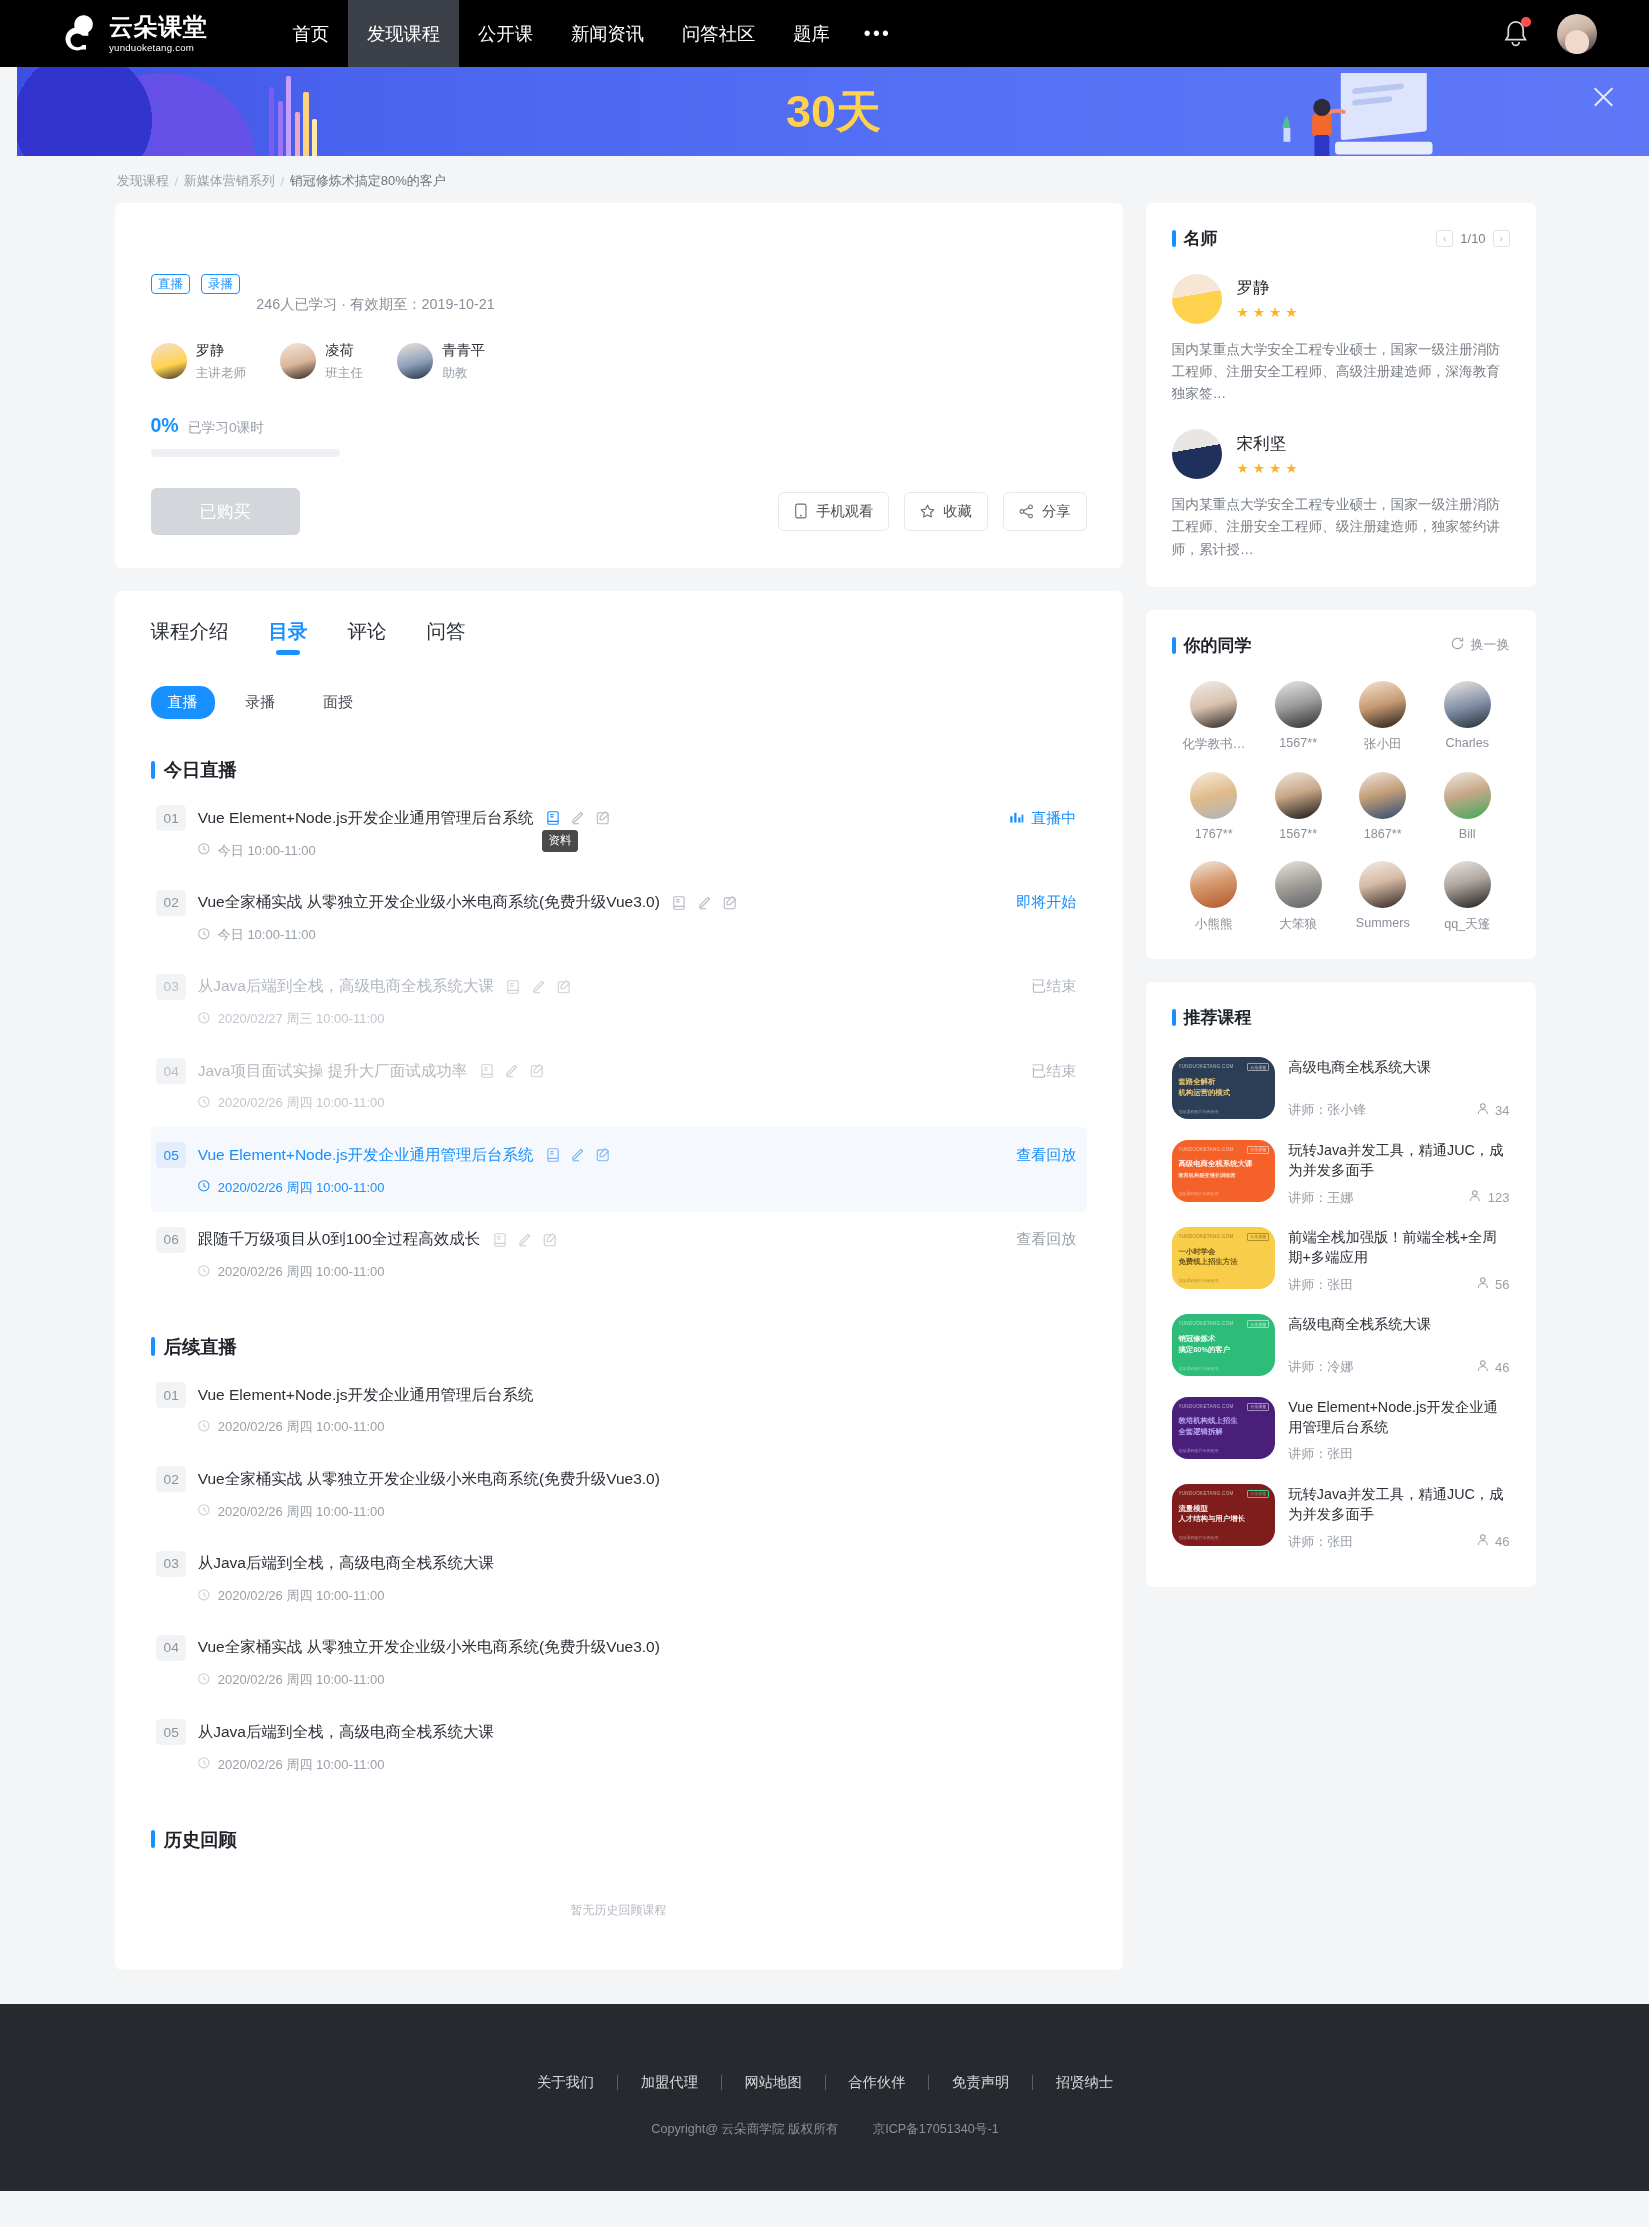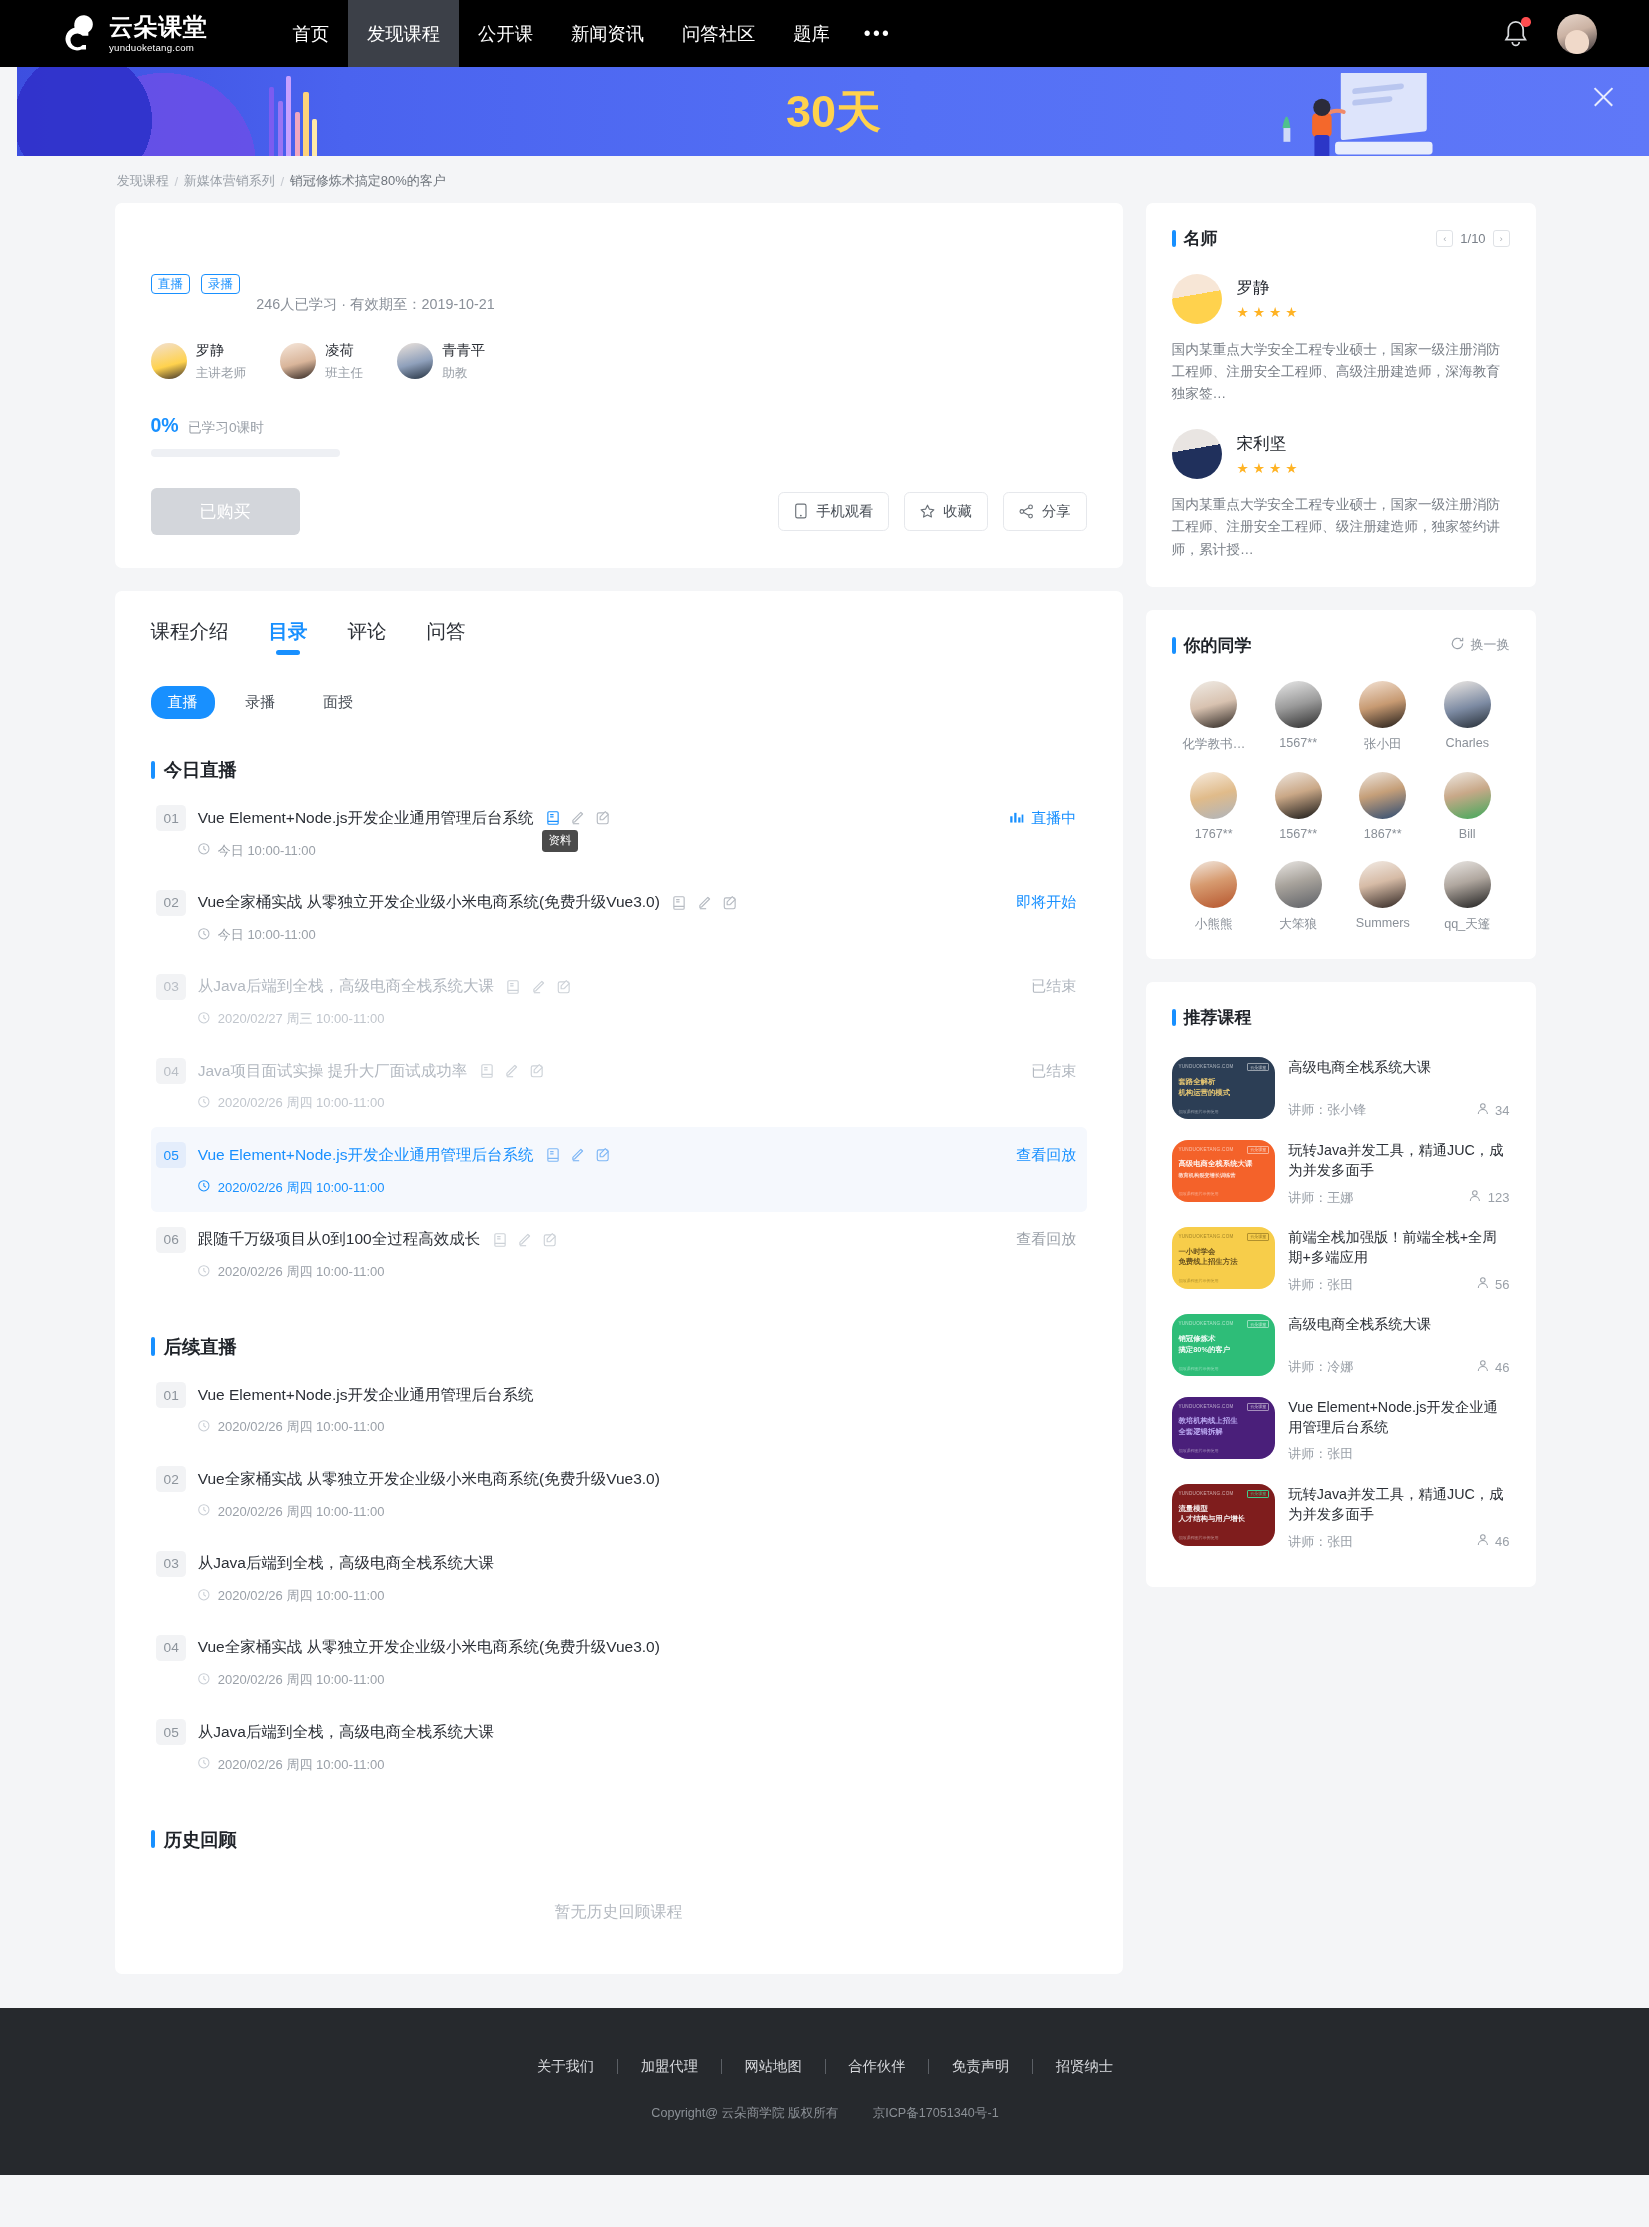--- a/index.html
+++ b/index.html
@@ -205,21 +205,21 @@
   .l-status { margin-left:auto; font-size: 15px; display:flex;align-items:center;gap:6.9px;}
   .l-status.live { color:#1890ff; }
   .l-status.soon { color:#1890ff; }
   .l-status.ended { color:#b2b8c0; }
   .l-status.replay { color:#9aa0a8; }
   .l-status.replay-active { color:#1890ff; }
   .l-time { display:flex; align-items:center; gap: 6.9px; margin-top: 10.3px; margin-left: 41px; font-size: 13px; color:#9aa0a8;}
   .lesson.ended .l-time { color:#c1c6cd; }
   .lesson.highlight .l-time { color:#1890ff; }
 
-  .empty-note { text-align:center; color:#b5bac1; font-size:16px; padding: 42px 0 11.5px 0; }
+  .empty-note { text-align:center; color:#b5bac1; font-size:12px; padding: 42px 0 11.5px 0; }
 
   
   .rcard { background:#fff; border-radius: 6.9px; padding: 24px 26px 26px 26px; margin-bottom: 23px; }
   .rhead { display:flex; align-items:center; }
   .rhead .bar { width: 4px; height: 17px; background:#1890ff; border-radius:2.3px; margin-right:8px;}
   .rhead .rtitle { font-size: 17px; font-weight: 700; color:#1f2329; }
   .pager { margin-left:auto; display:flex; align-items:center; gap: 6.9px; font-size:13px;color:#7a8089;}
   .pg-btn { width:17px;height:17px;border:0.9px solid #dfe2e6;border-radius:2.9px;display:flex;align-items:center;justify-content:center;cursor:pointer;color:#a9aeb5;font-size:9.7px;}
   .refresh { margin-left:auto; display:flex;align-items:center;gap:5.7px;font-size:13px;color:#8c929a;cursor:pointer;}
 
@@ -245,21 +245,21 @@
   .rec-thumb .brandtop{position:absolute;left:6.9px;top:6.9px;font-size:4.6px;color:rgba(255,255,255,.6);letter-spacing:0.3px;}
   .rec-thumb .badge{position:absolute;right:5.7px;top:5.7px;font-size:4px;color:rgba(255,255,255,.75);border:0.6px solid rgba(255,255,255,.5);padding:0.6px 1.7px;border-radius:1.1px;}
   .rec-thumb .foot{position:absolute;left:6.9px;bottom:5.7px;font-size:4px;color:rgba(255,255,255,.45);}
   .rec-body { flex:1; min-width:0; display:flex; flex-direction:column; }
   .rec-title { font-size: 14.3px; color:#2b2f36; line-height:1.42; }
   .rec-sub { margin-top: auto; padding-top: 8px; display:flex; align-items:center; font-size: 13px; color:#9aa0a8; }
   .rec-count { margin-left:auto; display:flex; align-items:center; gap:5.7px; }
 
   
   .footer { background:#26292d; padding: 49px 0 53px 0; text-align:center; }
-  .f-links { display:flex; justify-content:center; align-items:center; gap: 0; }
+  .f-links { display:flex; justify-content:center; align-items:center; gap: 0; margin-top: 20px; }
   .f-link { color:#d8dade; font-size: 14.3px; padding: 0 23px; cursor:pointer; }
   .f-div { width:0.6px; height:15px; background:#5b5f65; }
   .f-copy { margin-top: 29px; font-size: 12.6px; color:#8b9096; display:flex; justify-content:center; gap: 10.3px;}
   .f-copy .gap { width: 13.7px; }
 </style>
 </head>
 <body>
 
 <div class="topnav">
   <div class="logo-wrap">

